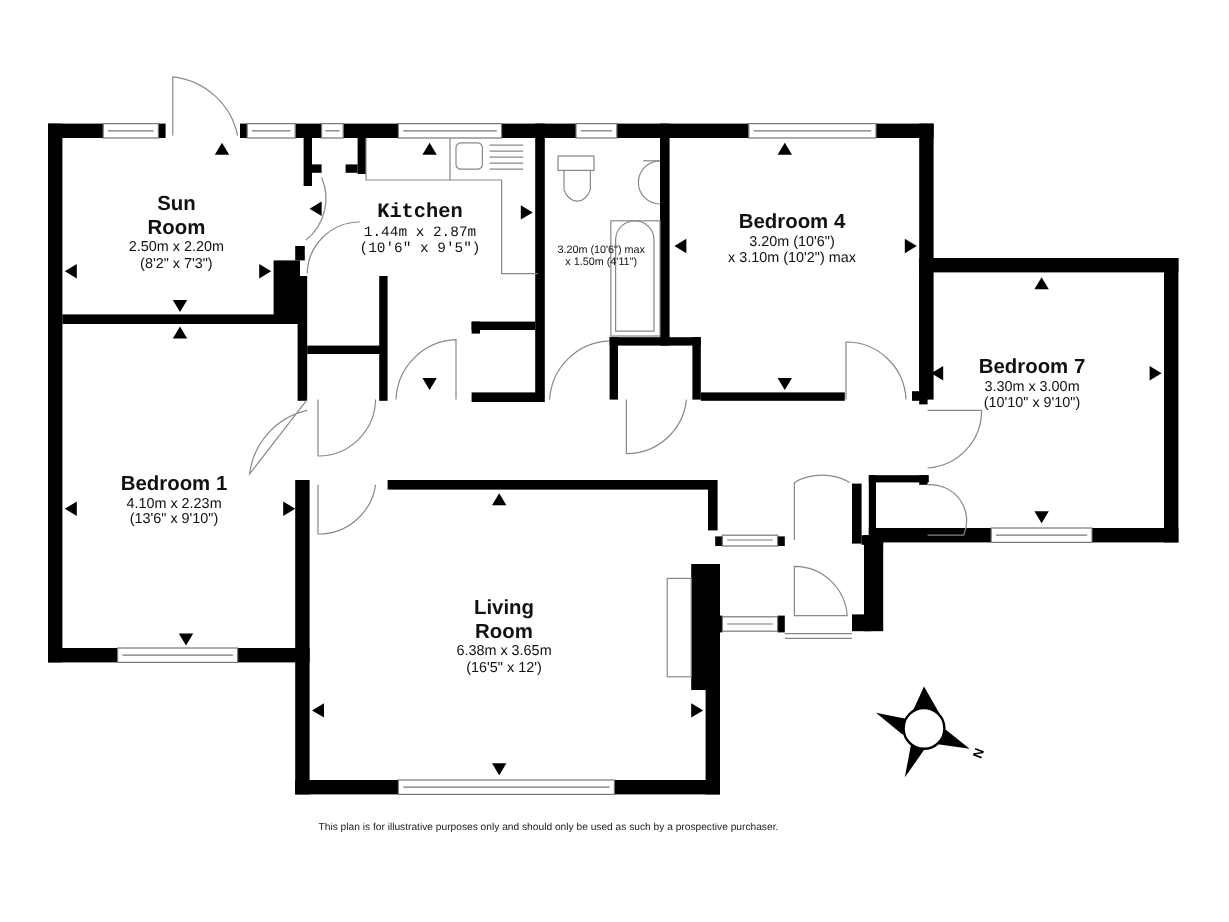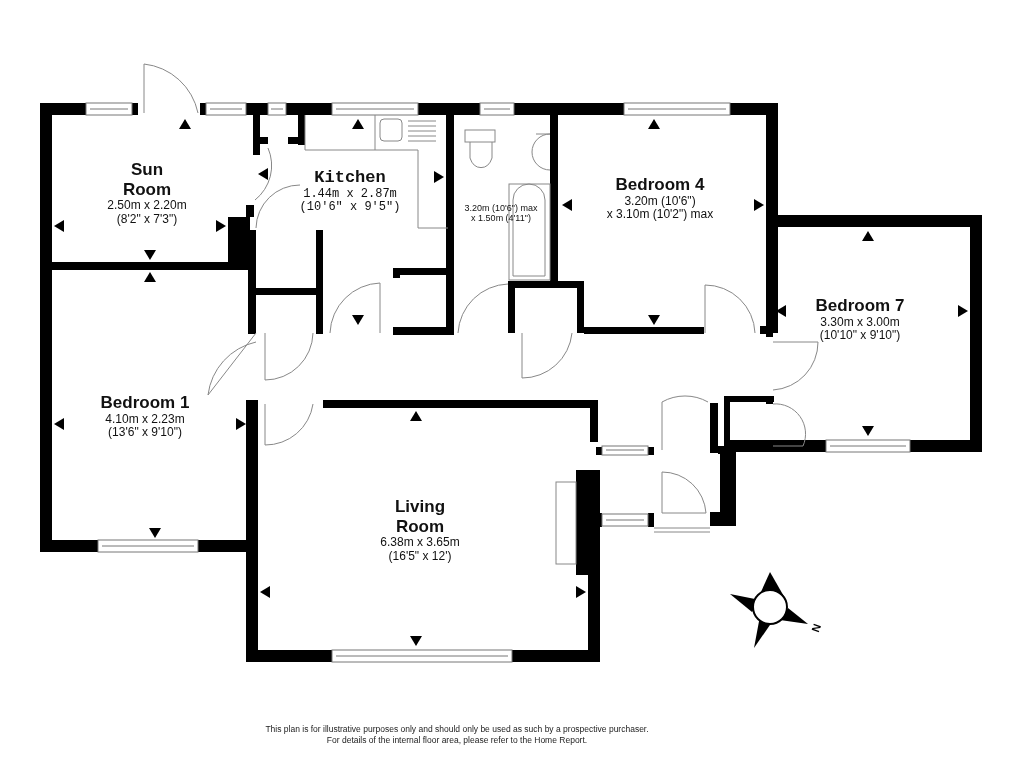--- a/index.html
+++ b/index.html
@@ -2,21 +2,21 @@
 <html><head>
 <meta charset="utf-8">
 <style>
   html, body { margin: 0; padding: 0; background: #ffffff; }
   body { width: 1024px; height: 768px; position: relative; overflow: hidden; font-family: "Liberation Sans", sans-serif; }
   #plan { position: absolute; left: 0; top: 0; width: 1024px; height: 768px; }
   .room-label { position: absolute; text-align: center; color: #111; line-height: 1.15; }
   .room-name { font-weight: bold; font-size: 17px; display: block; }
   .room-dim { font-size: 12px; display: block; }
   .bath-dim { font-size: 9px; display: block; }
-  .disclaimer { position: absolute; left: 0; width: 914px; top: 684px; text-align: center; font-size: 8.5px; color: #222; line-height: 1.25; margin-top: 40px; }
+  .disclaimer { position: absolute; left: 0; width: 914px; top: 684px; text-align: center; font-size: 8.5px; color: #222; line-height: 1.25; }
   .compass-n { position: absolute; font-weight: bold; font-size: 11px; transform: rotate(-70deg); }
 </style>
 </head>
 <body>
 
 <svg id="plan" viewBox="0 0 1024 768" xmlns="http://www.w3.org/2000/svg">
   <g fill="#000">
 
     <rect x="40" y="103" width="12" height="449"></rect>
 
@@ -232,14 +232,13 @@
   <span class="room-name">Living</span>
   <span class="room-name">Room</span>
   <span class="room-dim">6.38m x 3.65m</span>
   <span class="room-dim">(16'5" x 12')</span>
 </div>
 
 <div class="compass-n" style="left:812px; top:622px;">N</div>
 
 <div class="disclaimer">
   <div>This plan is for illustrative purposes only and should only be used as such by a prospective purchaser.</div>
-  <div>For details of the internal floor area, please refer to the Home Report.</div>
 </div>
 
 </body></html>

